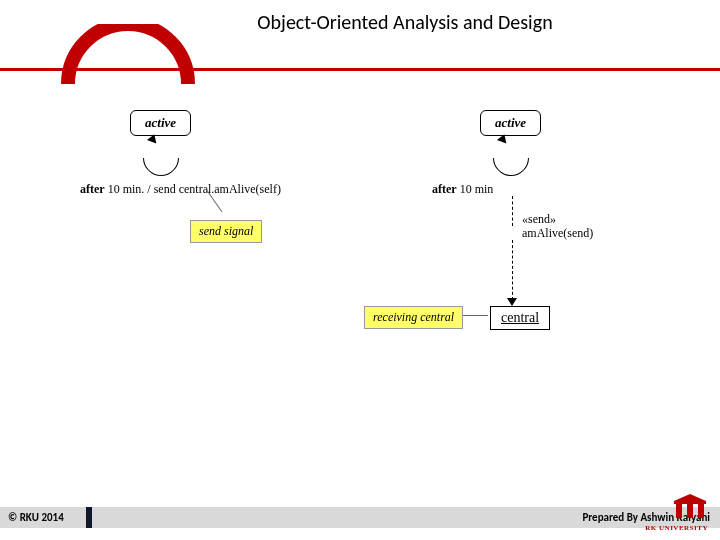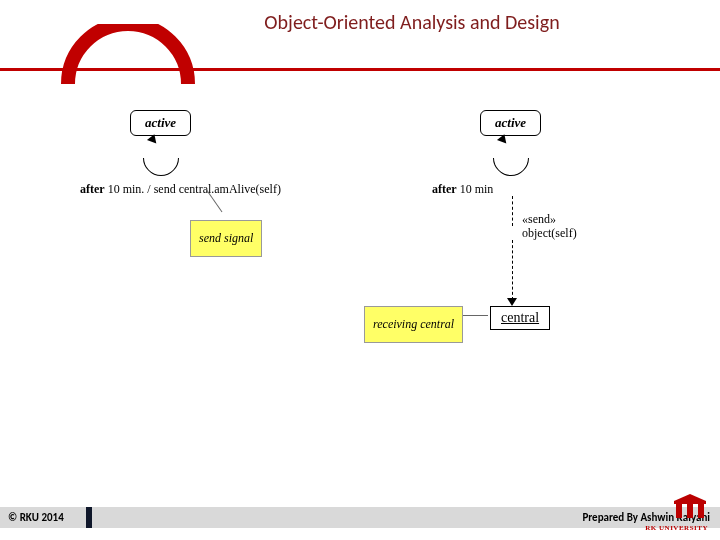--- a/index.html
+++ b/index.html
@@ -1,26 +1,26 @@
 <!DOCTYPE html>
 <html><head>
 <meta charset="utf-8">
 <style>
 *{box-sizing:border-box;margin:0;padding:0}
 body{width:720px;height:540px;background:#fff;font-family:Calibri,Arial,sans-serif;position:relative;overflow:hidden}
 .hdr{position:absolute;top:0;left:0;right:0;height:74px}
-.title{position:absolute;left:217px;top:10px;font-size:20px;color:#7f1d1d;line-height:1.25;text-align:center;width:390px}
+.title{position:absolute;left:210px;top:10px;font-size:20px;color:#000000;line-height:1.25;text-align:center;width:390px}
 .arc{position:absolute;left:58px;top:24px;width:140px;height:70px}
 .redline{position:absolute;left:0;right:0;top:68px;height:3px;background:#c00000}
 .dia{position:absolute;left:80px;top:110px;width:560px;height:320px}
 .state{position:absolute;border:1.5px solid #000;border-radius:6px;background:#fff;font-style:italic;font-weight:bold;font-size:13px;font-family:'Times New Roman',serif;display:flex;align-items:center;justify-content:center;padding:4px 14px}
 .loop{position:absolute;width:36px;height:36px;border:1.5px solid #000;border-radius:50%;border-top-color:transparent;border-right-color:transparent;transform:rotate(-45deg)}
 .arrowhead{position:absolute;width:0;height:0;border-left:5px solid transparent;border-right:5px solid transparent;border-top:8px solid #000}
 .lbl{position:absolute;font-family:'Times New Roman',serif;font-size:12px;white-space:nowrap}
-.note{position:absolute;background:#ffff66;border:1px solid #999;font-family:'Times New Roman',serif;font-style:italic;font-size:12px;padding:10px 8px}
+.note{position:absolute;background:#ffff66;border:1px solid #999;font-family:'Times New Roman',serif;font-style:italic;font-size:12px;padding:3px 8px}
 .vdash{position:absolute;width:0;border-left:1.5px dashed #000}
 .obj{position:absolute;border:1.5px solid #000;background:#fff;font-family:'Times New Roman',serif;font-size:14px;text-decoration:underline;padding:3px 10px}
 .ftr{position:absolute;left:0;right:0;bottom:10px;height:26px;display:flex;align-items:center}
 .fleft{width:92px;background:#d9d9d9;font-size:11px;font-weight:bold;padding:4px 8px;border-right:6px solid #0f172a}
 .fmid{flex:1;background:#d9d9d9;font-size:11px;font-weight:bold;text-align:right;padding:4px 10px}
 .logo{position:absolute;right:12px;bottom:8px;width:90px;text-align:right}
 .logospan{font-size:7px;letter-spacing:0.5px;color:#b00;font-weight:bold;font-family:Georgia,serif}
 .conn{position:absolute;height:1px;background:#666}
 </style>
 </head>
@@ -48,21 +48,21 @@
   <div class="note" style="left:110px;top:110px">send signal</div>
 
   <div class="state" style="left:400px;top:0">active</div>
   <div class="loop" style="left:413px;top:30px"></div>
   <div class="arrowhead" style="left:418px;top:24px;transform:rotate(200deg)"></div>
   <div class="lbl" style="left:352px;top:72px">
     <b style="font-style:normal">after</b> <span>10 min</span>
   </div>
   <div class="vdash" style="left:432px;top:86px;height:30px"></div>
   <div class="lbl" style="left:442px;top:102px">«send»</div>
-  <div class="lbl" style="left:442px;top:116px">object(self)</div>
+  <div class="lbl" style="left:442px;top:116px">amAlive(send)</div>
   <div class="vdash" style="left:432px;top:130px;height:60px"></div>
   <div class="arrowhead" style="left:427px;top:188px"></div>
   <div class="obj" style="left:410px;top:196px">central</div>
   <div class="conn" style="left:378px;top:205px;width:30px"></div>
   <div class="note" style="left:284px;top:196px">receiving central</div>
 
 </div>
 
 <div class="ftr">
   <div class="fleft">© RKU 2014</div>

